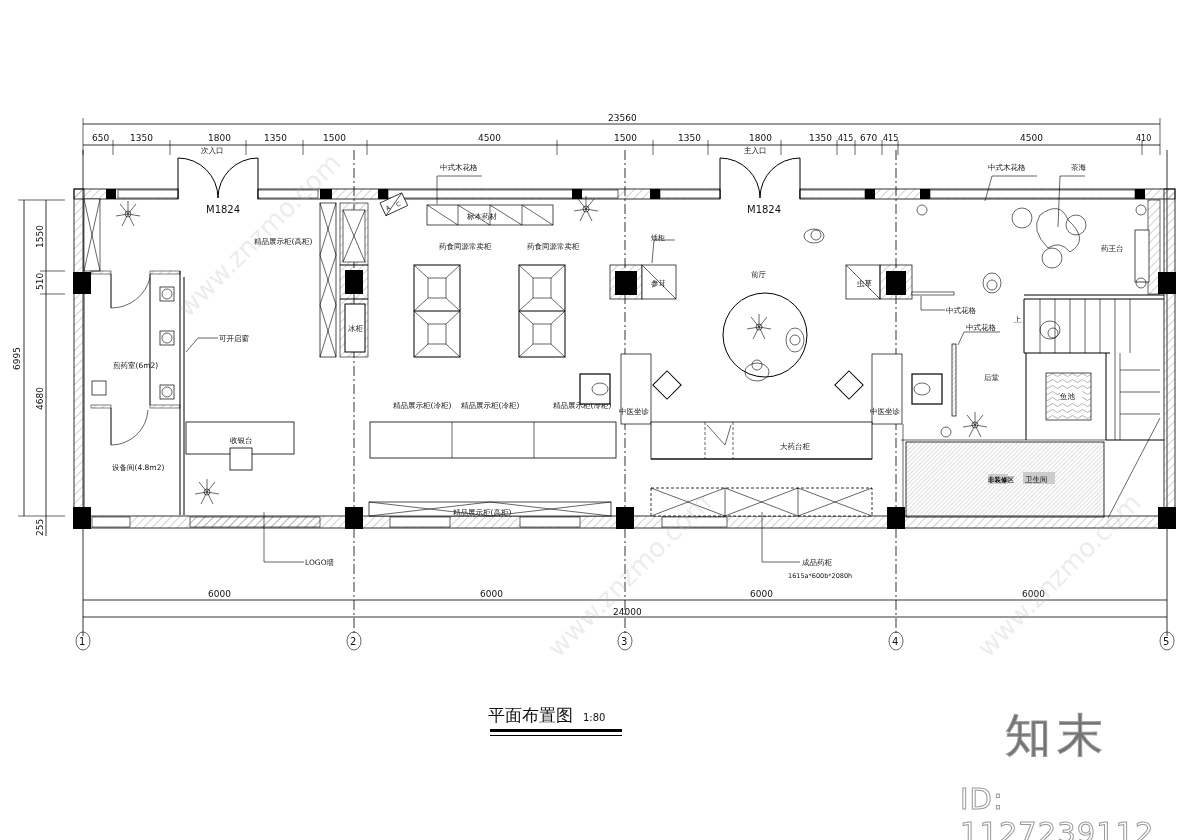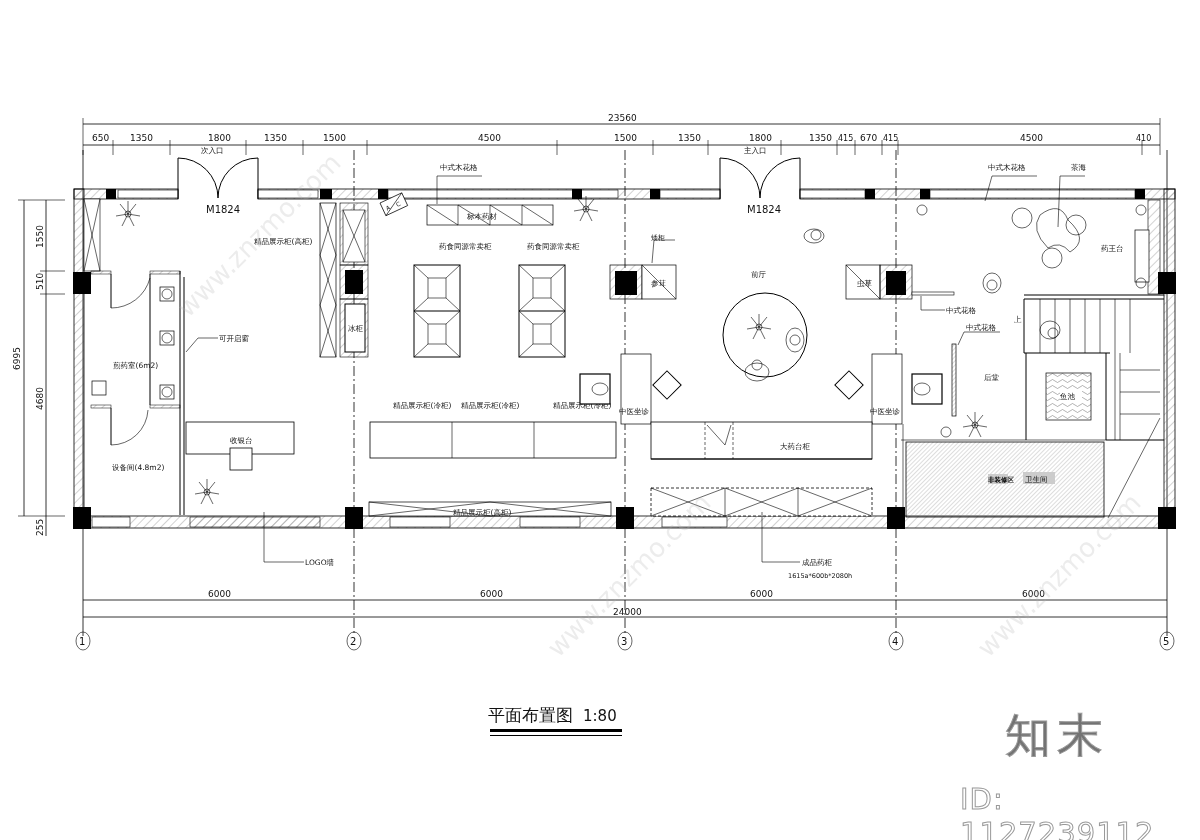--- a/index.html
+++ b/index.html
@@ -8,21 +8,21 @@
   .t{font-family:"DejaVu Sans",sans-serif;fill:#111;}
   .dim{font-size:9px;}
   .lbl{font-size:7.5px;}
   .big{font-size:10px;}
   .col{fill:#000;}
   .ln{stroke:#000;stroke-width:1;fill:none;}
   .thin{stroke:#000;stroke-width:0.6;fill:none;}
   .axis{stroke:#000;stroke-width:0.8;fill:none;}
   .dash{stroke:#000;stroke-width:0.8;stroke-dasharray:10 3 2 3;fill:none;}
   .title{position:absolute;left:488px;top:704px;font-size:17px;color:#111;}
-  .title .scale{font-size:15px;margin-left:10px;text-align:right;}
+  .title .scale{font-size:10px;margin-left:10px;text-align:right;}
   .title-line1{position:absolute;left:490px;top:729px;width:132px;height:3px;background:#000;}
   .title-line2{position:absolute;left:490px;top:735px;width:132px;height:1px;background:#000;}
   .brand{position:absolute;left:1005px;top:705px;font-size:46px;color:#737373;
          -webkit-text-stroke:1px #999;letter-spacing:6px;font-family:"DejaVu Sans",sans-serif;}
   .brand-id{position:absolute;left:960px;top:782px;font-size:29px;color:#fff;-webkit-text-stroke:1px #999;
          font-family:"DejaVu Sans",sans-serif;letter-spacing:1px;}
   .wm{position:absolute;font-size:26px;color:rgba(180,180,180,0.25);transform:rotate(-45deg);
       font-family:"DejaVu Sans",sans-serif;white-space:nowrap;pointer-events:none;}
 </style>
 </head>

